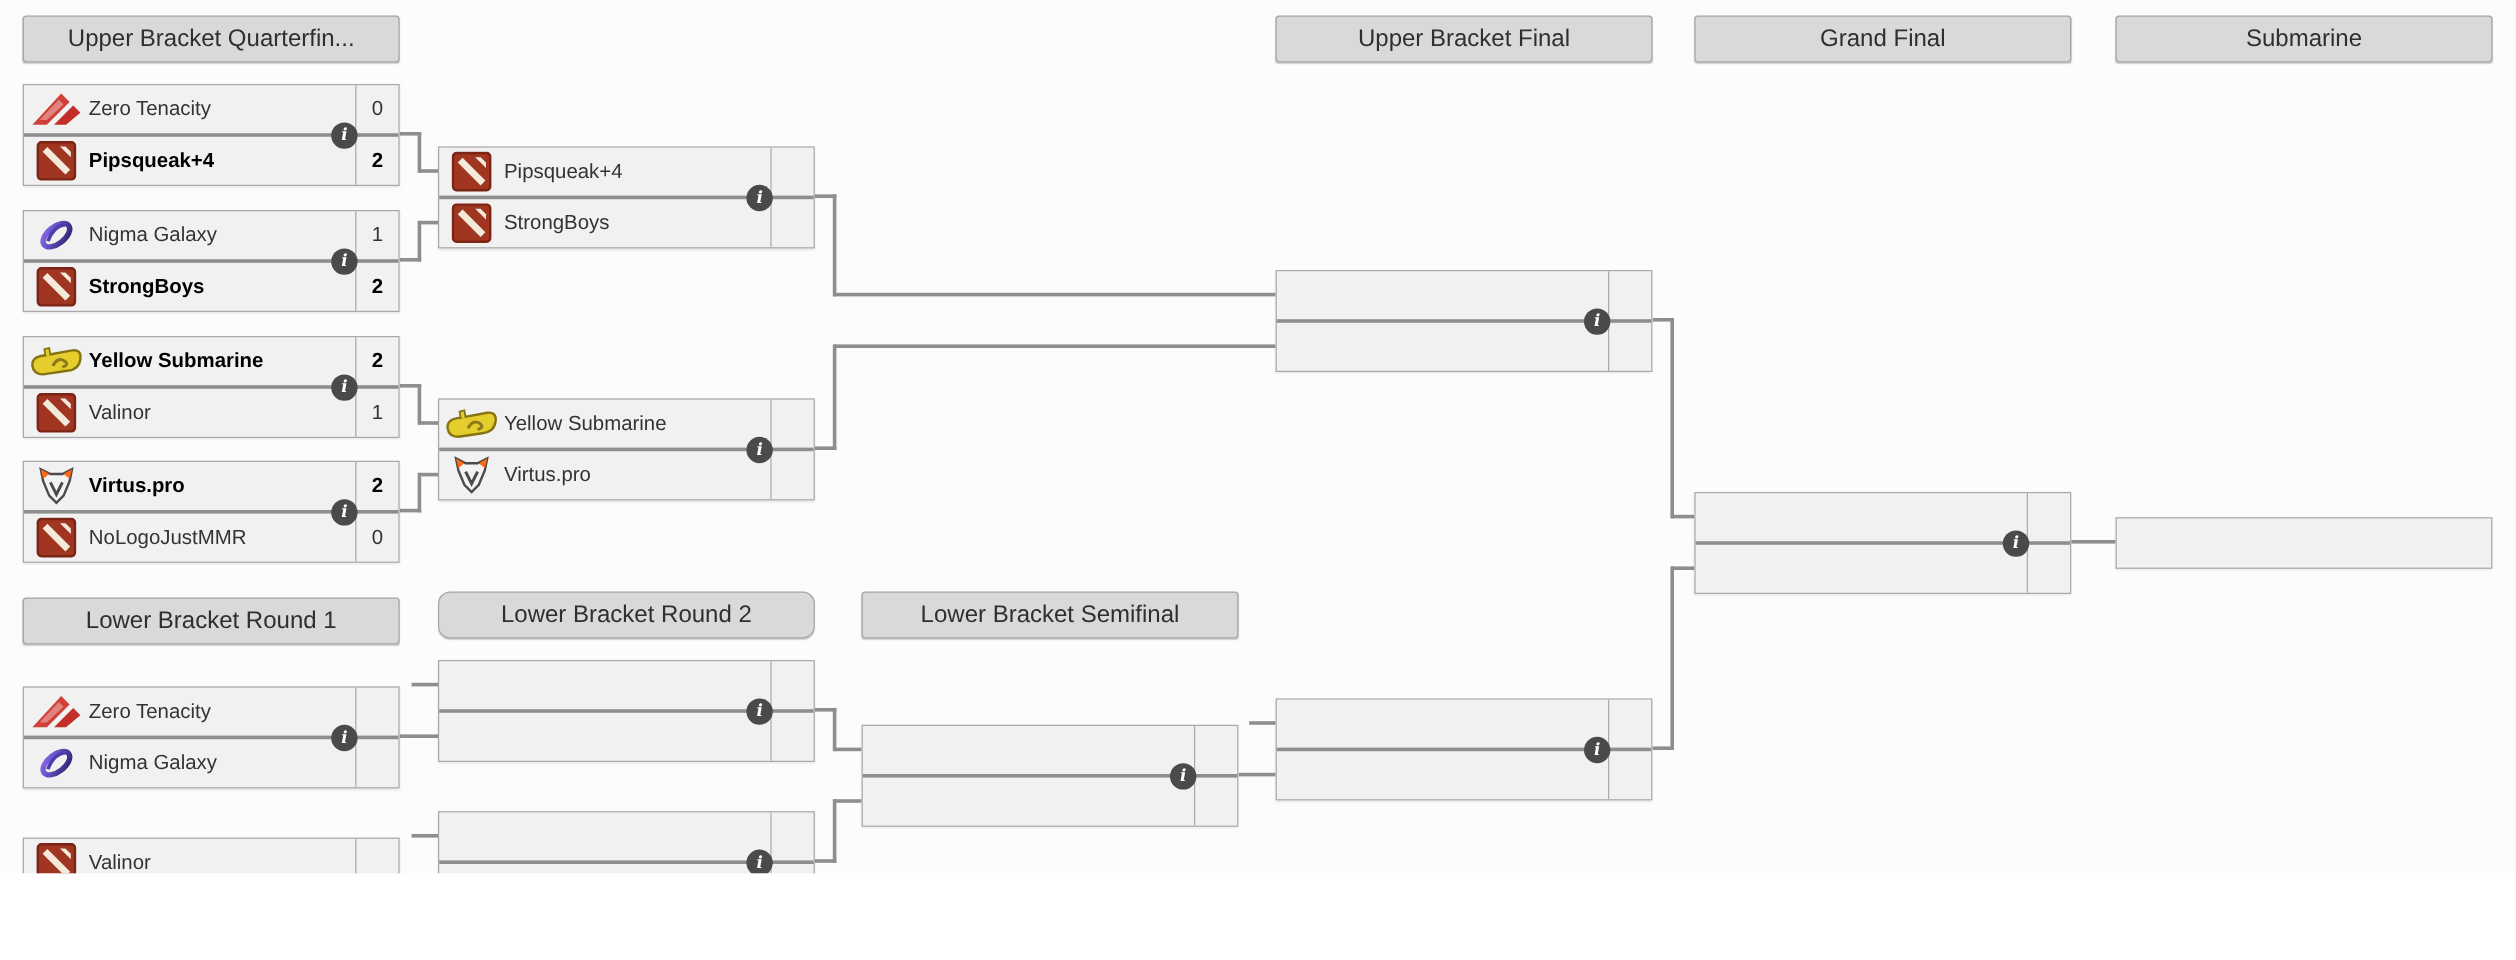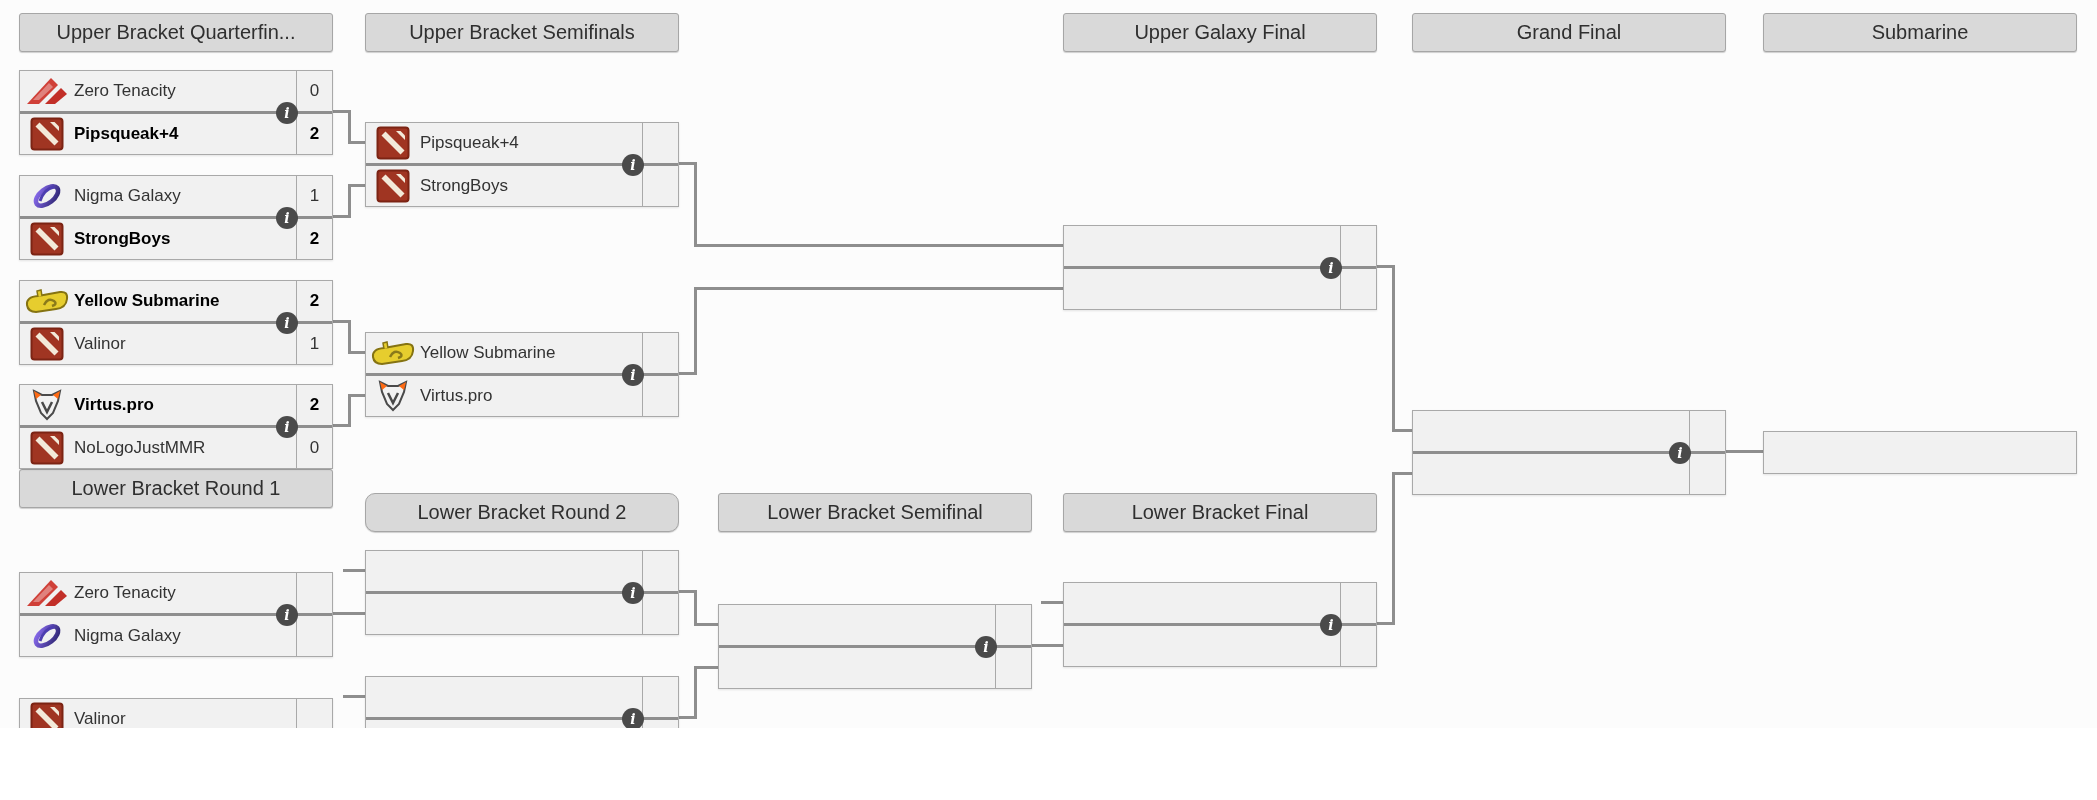--- a/index.html
+++ b/index.html
@@ -78,28 +78,26 @@
     <div class="seg" style="left: 343px; width: 22px; top: 695px; height: 3px;"></div>
     <div class="seg" style="left: 679px; width: 18px; top: 590px; height: 3px;"></div>
     <div class="seg" style="left: 694px; width: 3px; top: 590px; height: 36px;"></div>
     <div class="seg" style="left: 695px; width: 23px; top: 623px; height: 3px;"></div>
     <div class="seg" style="left: 679px; width: 18px; top: 716px; height: 3px;"></div>
     <div class="seg" style="left: 694px; width: 3px; top: 666px; height: 53px;"></div>
     <div class="seg" style="left: 695px; width: 23px; top: 666px; height: 3px;"></div>
     <div class="seg" style="left: 1032px; width: 31px; top: 644px; height: 3px;"></div>
     <div class="seg" style="left: 1041px; width: 22px; top: 601px; height: 3px;"></div>
     <div class="hdr" style="left: 19px; top: 13px;">Upper Bracket Quarterfin...</div>
-    <div class="hdr" style="left: 365px; top: 13px;">Upper Bracket Semifinals</div>
-    <div class="hdr" style="left: 1063px; top: 13px;">Upper Galaxy Final</div>
+    <div class="hdr" style="left: 1063px; top: 13px;">Upper Bracket Final</div>
     <div class="hdr" style="left: 1412px; top: 13px;">Grand Final</div>
     <div class="hdr" style="left: 1763px; top: 13px;">Submarine</div>
-    <div class="hdr" style="left: 19px; top: 469px;">Lower Bracket Round 1</div>
+    <div class="hdr" style="left: 19px; top: 498px;">Lower Bracket Round 1</div>
     <div class="hdr" style="left: 365px; top: 493px; border-radius: 10px;">Lower Bracket Round 2</div>
     <div class="hdr" style="left: 718px; top: 493px;">Lower Bracket Semifinal</div>
-    <div class="hdr" style="left: 1063px; top: 493px;">Lower Bracket Final</div>
     <div class="match" style="left: 19px; top: 70px;">
       <div class="slot">
         <span class="logo">
           <svg width="44" height="32" viewBox="0 0 44 32">
             <path d="M2 29 L26 3 L33 10 L14 29 Z" fill="#d04038"></path>
             <path d="M20 29 L36 13 L42 19 L30 29 Z" fill="#c22f28"></path>
             <path d="M8 25 L24 8 L28 12 L14 25 Z" fill="#ffffff" opacity="0.35"></path>
           </svg>
         </span>
         <span class="tname">Zero Tenacity</span>

